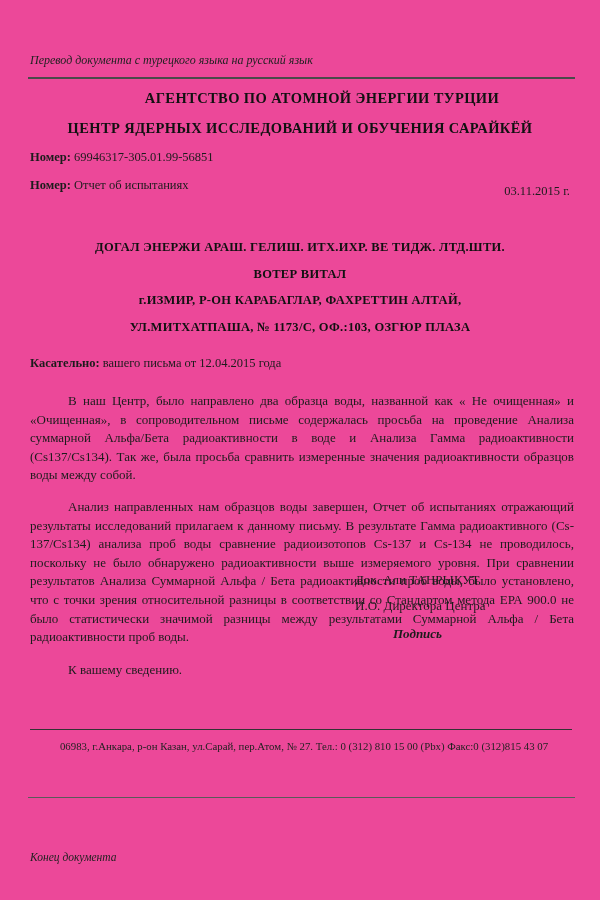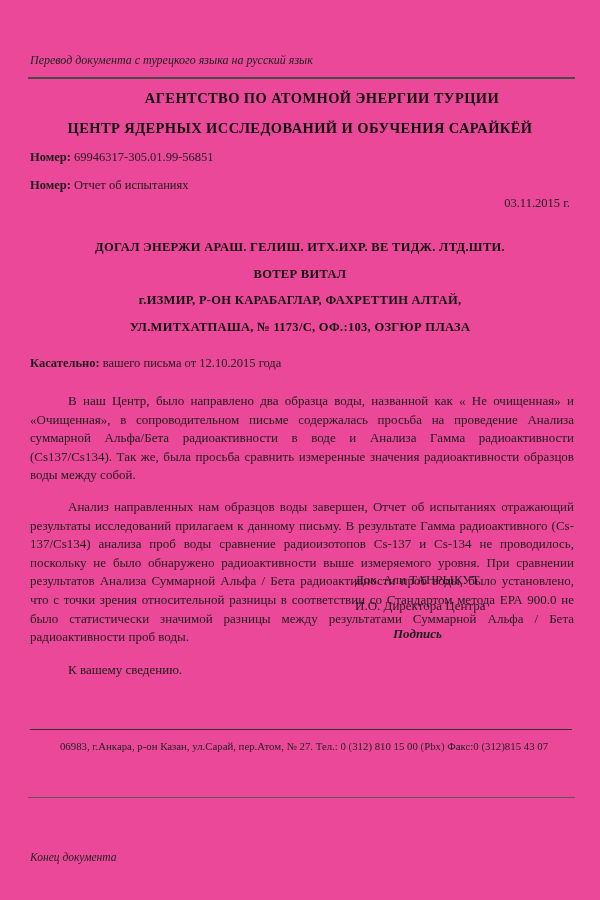--- a/index.html
+++ b/index.html
@@ -27,21 +27,21 @@
     letter-spacing: 0.4px; color: #111;
   }
   .title-block .t1 { margin-bottom: 13px; margin-left: 44px; }
   .meta {
     position: absolute; top: 150px; left: 30px; right: 28px;
     font-size: 12.5px;
   }
   .meta-line { position: relative; }
   .meta-line.subject { margin-top: 13px; }
   .meta-label { font-weight: bold; }
-  .meta-date { position: absolute; right: 2px; top: 18px; font-weight: normal; }
+  .meta-date { position: absolute; right: 2px; top: 6px; font-weight: normal; }
   .recipient {
     position: absolute; top: 234px; left: 0; right: 0;
     text-align: center; font-weight: bold; font-size: 12.5px;
     line-height: 26.5px; color: #111; letter-spacing: 0.3px;
   }
   .regarding {
     position: absolute; top: 356px; left: 30px; right: 28px;
     font-size: 12.5px;
   }
   .regarding .meta-label { font-weight: bold; }
@@ -105,21 +105,21 @@
   </div>
 
   <div class="recipient">
     <div>ДОГАЛ ЭНЕРЖИ АРАШ. ГЕЛИШ. ИТХ.ИХР. ВЕ ТИДЖ. ЛТД.ШТИ.</div>
     <div>ВОТЕР ВИТАЛ</div>
     <div>г.ИЗМИР, Р-ОН КАРАБАГЛАР, ФАХРЕТТИН АЛТАЙ,</div>
     <div>УЛ.МИТХАТПАША, № 1173/С, ОФ.:103, ОЗГЮР ПЛАЗА</div>
   </div>
 
   <div class="regarding">
-    <span class="meta-label">Касательно:</span><span> вашего письма от 12.10.2015 года</span>
+    <span class="meta-label">Касательно:</span><span> вашего письма от 12.04.2015 года</span>
   </div>
 
   <div class="body-text">
     <p>В наш Центр, было направлено два образца воды, названной как « Не очищенная» и «Очищенная», в сопроводительном письме содержалась просьба на проведение Анализа суммарной Альфа/Бета радиоактивности в воде и Анализа Гамма радиоактивности (Cs137/Cs134). Так же, была просьба сравнить измеренные значения радиоактивности образцов воды между собой.</p>
     <p>Анализ направленных нам образцов воды завершен, Отчет об испытаниях отражающий результаты исследований прилагаем к данному письму. В результате Гамма радиоактивного (Cs-137/Cs134) анализа проб воды сравнение радиоизотопов Cs-137 и Cs-134 не проводилось, поскольку не было обнаружено радиоактивности выше измеряемого уровня. При сравнении результатов Анализа Суммарной Альфа / Бета радиоактивности проб воды, было установлено, что с точки зрения относительной разницы в соответствии со Стандартом метода ЕРА 900.0 не было статистически значимой разницы между результатами Суммарной Альфа / Бета радиоактивности проб воды.</p>
     <p class="closing">К вашему сведению.</p>
   </div>
 
   <div class="signature">
     <div class="sig-name">Док. Али ТАНРЫКУТ</div>

